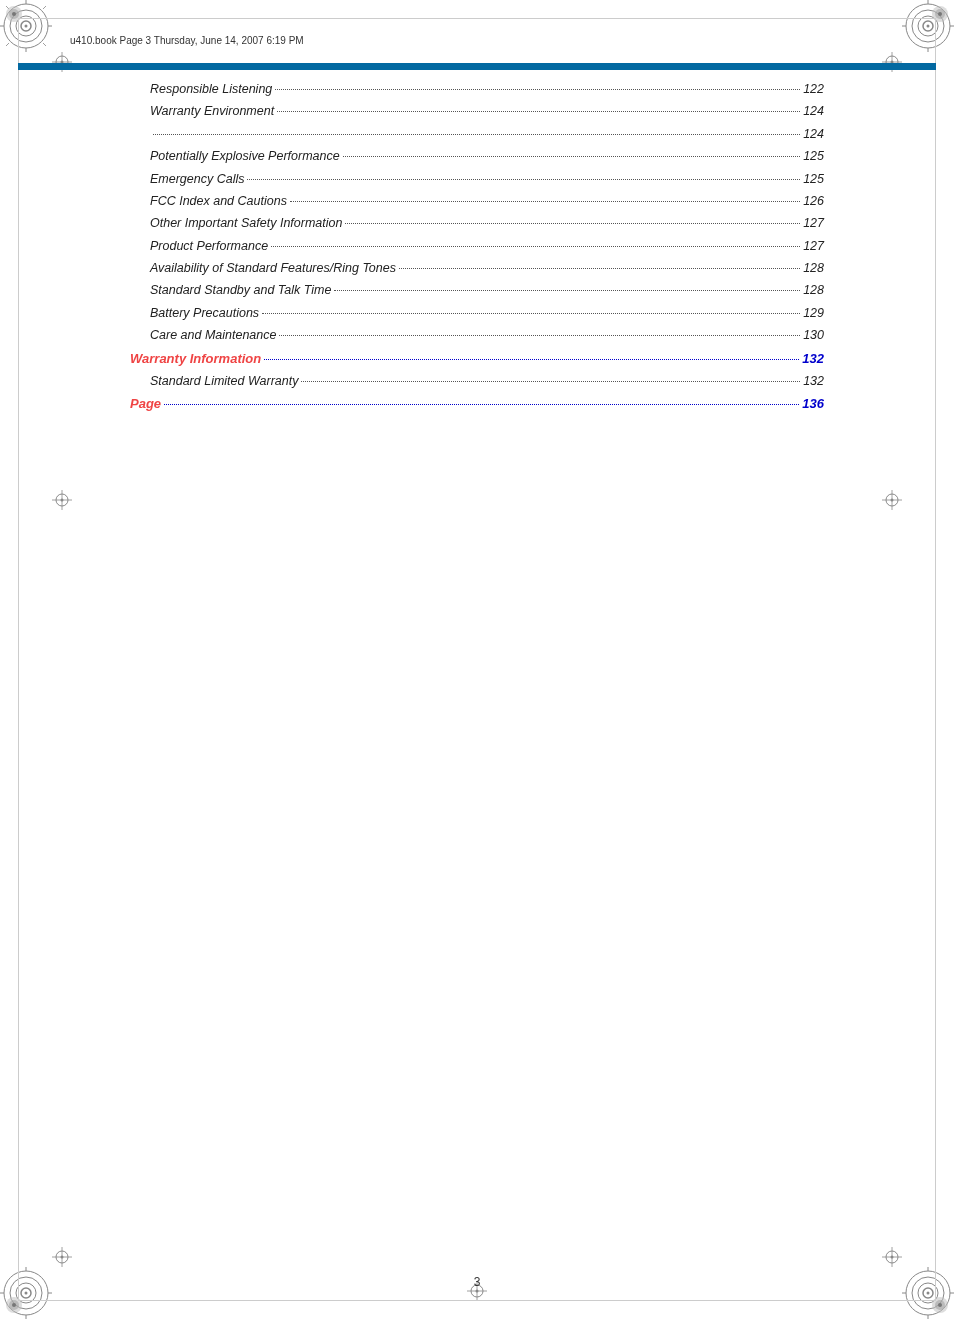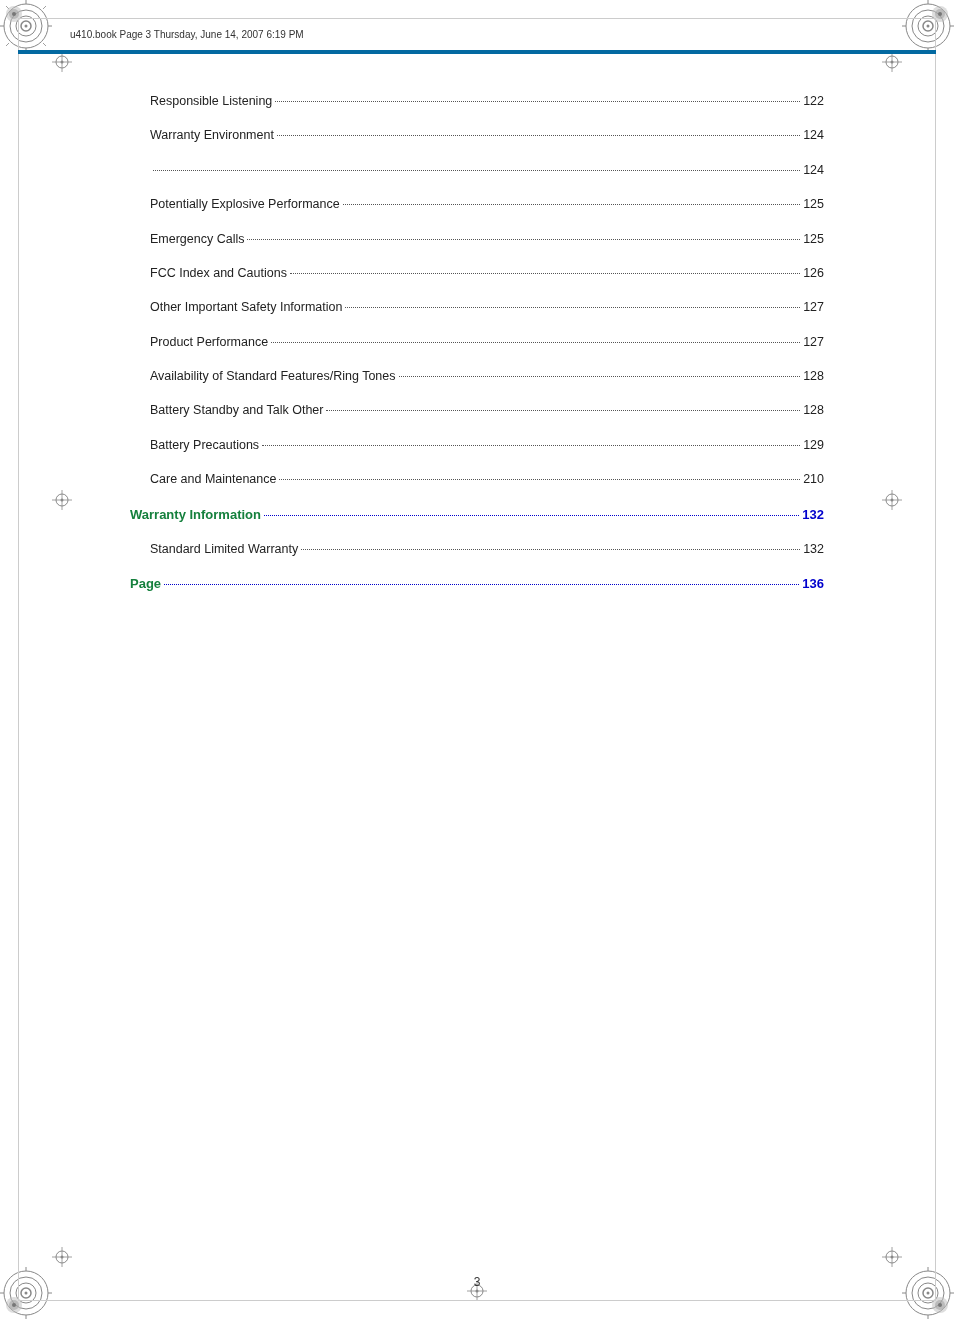--- a/index.html
+++ b/index.html
@@ -22,22 +22,22 @@
       bottom: 18px;
       border: 1px solid #cccccc;
     }
 
     
     .header-bar {
       position: absolute;
       top: 18px;
       left: 18px;
       right: 18px;
-      height: 36px;
-      border-bottom: 4px solid #0369a1;
+      height: 52px;
+      border-bottom: 7px solid #0369a1;
       display: flex;
       align-items: center;
       padding: 0 12px;
     }
 
     .header-text {
       font-size: 10px;
       color: #333333;
       margin-left: 40px;
     }
@@ -78,20 +78,21 @@
 
     
     .ch-bot-center { bottom: 18px; left: 50%; transform: translateX(-50%); }
 
     
     .content {
       position: absolute;
       top: 80px;
       left: 130px;
       right: 130px;
+      font-style: italic;
     }
 
     
     .toc-entry {
       display: flex;
       align-items: baseline;
       margin-bottom: 3px;
       font-size: 12.5px;
       color: #222222;
       line-height: 1.55;
@@ -112,26 +113,25 @@
       margin: 0 3px;
       position: relative;
       top: -3px;
       min-width: 20px;
     }
 
     .toc-page {
       white-space: nowrap;
       flex-shrink: 0;
       font-size: 12.5px;
-      margin-top: 12px;
     }
 
     
     .toc-entry.section-header .toc-label {
-      color: #15803d;
+      color: #ef4444;
       font-weight: bold;
       font-size: 13px;
     }
     .toc-entry.section-header .toc-page {
       color: #0000cc;
       font-weight: bold;
       font-size: 13px;
     }
     .toc-entry.section-header .toc-dots {
       border-bottom: 1px dotted #0000cc;
@@ -334,33 +334,33 @@
       <span class="toc-label">Product Performance</span>
       <span class="toc-dots"></span>
       <span class="toc-page">127</span>
     </div>
     <div class="toc-entry indented">
       <span class="toc-label">Availability of Standard Features/Ring Tones</span>
       <span class="toc-dots"></span>
       <span class="toc-page">128</span>
     </div>
     <div class="toc-entry indented">
-      <span class="toc-label">Battery Standby and Talk Other</span>
+      <span class="toc-label">Standard Standby and Talk Time</span>
       <span class="toc-dots"></span>
       <span class="toc-page">128</span>
     </div>
     <div class="toc-entry indented">
       <span class="toc-label">Battery Precautions</span>
       <span class="toc-dots"></span>
       <span class="toc-page">129</span>
     </div>
     <div class="toc-entry indented">
       <span class="toc-label">Care and Maintenance</span>
       <span class="toc-dots"></span>
-      <span class="toc-page">210</span>
+      <span class="toc-page">130</span>
     </div>
     <div class="toc-entry section-header">
       <span class="toc-label">Warranty Information</span>
       <span class="toc-dots"></span>
       <span class="toc-page">132</span>
     </div>
     <div class="toc-entry indented">
       <span class="toc-label">Standard Limited Warranty</span>
       <span class="toc-dots"></span>
       <span class="toc-page">132</span>

